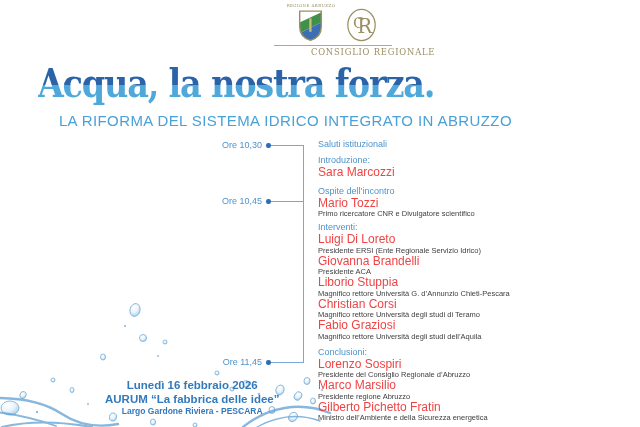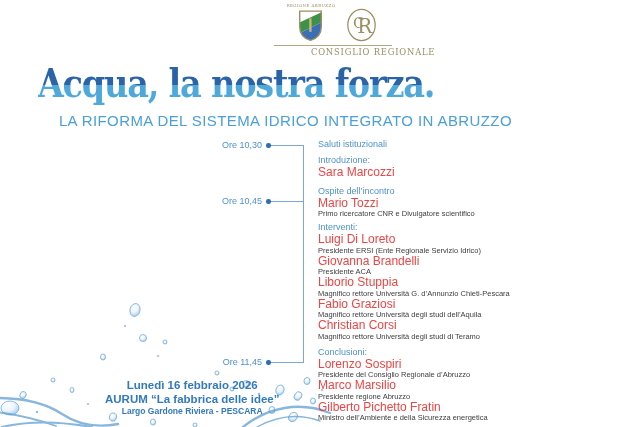--- a/index.html
+++ b/index.html
@@ -195,26 +195,26 @@
       </div>
       <div class="person">
         <div class="person-name">Giovanna Brandelli</div>
         <div class="person-role">Presidente ACA</div>
       </div>
       <div class="person">
         <div class="person-name">Liborio Stuppia</div>
         <div class="person-role">Magnifico rettore Università G. d’Annunzio Chieti-Pescara</div>
       </div>
       <div class="person">
+        <div class="person-name">Christian Corsi</div>
+        <div class="person-role">Magnifico rettore Università degli studi di Teramo</div>
+      </div>
+      <div class="person">
         <div class="person-name">Fabio Graziosi</div>
         <div class="person-role">Magnifico rettore Università degli studi dell’Aquila</div>
-      </div>
-      <div class="person">
-        <div class="person-name">Christian Corsi</div>
-        <div class="person-role">Magnifico rettore Università degli studi di Teramo</div>
       </div>
     </div>
 
     <div class="section sec-conclusioni">
       <div class="section-label">Conclusioni:</div>
       <div class="person">
         <div class="person-name">Lorenzo Sospiri</div>
         <div class="person-role">Presidente del Consiglio Regionale d’Abruzzo</div>
       </div>
       <div class="person">

